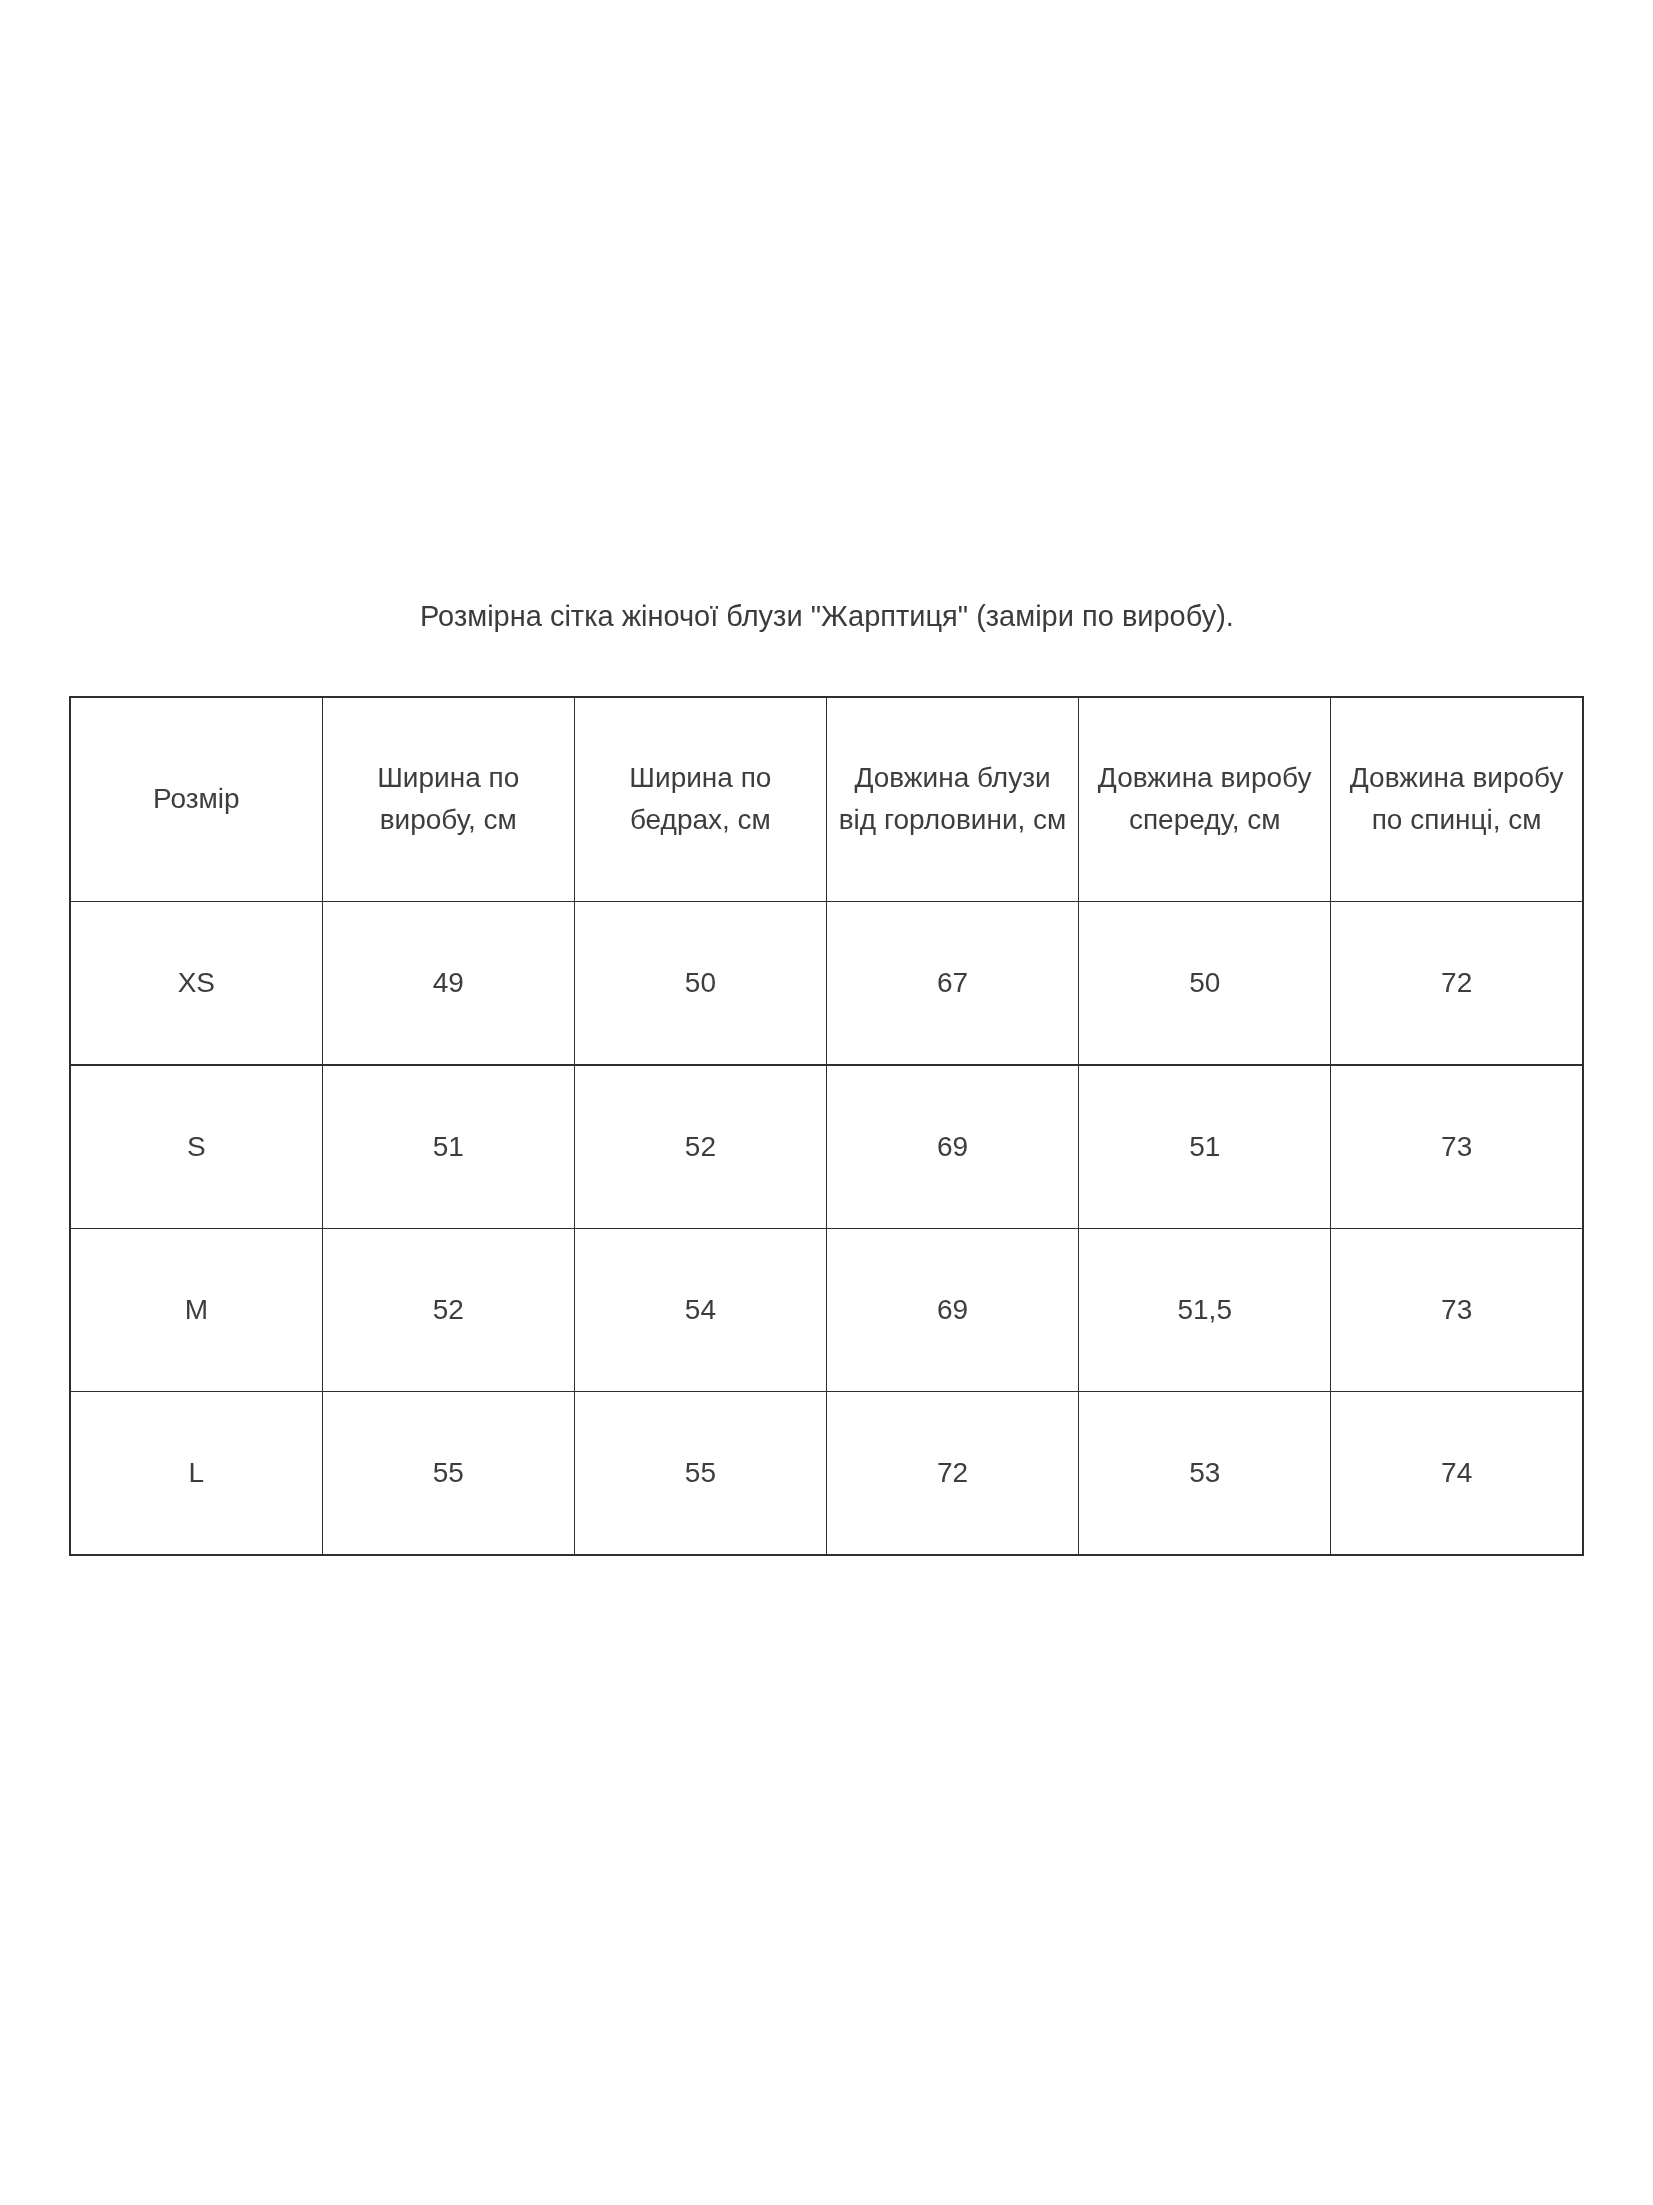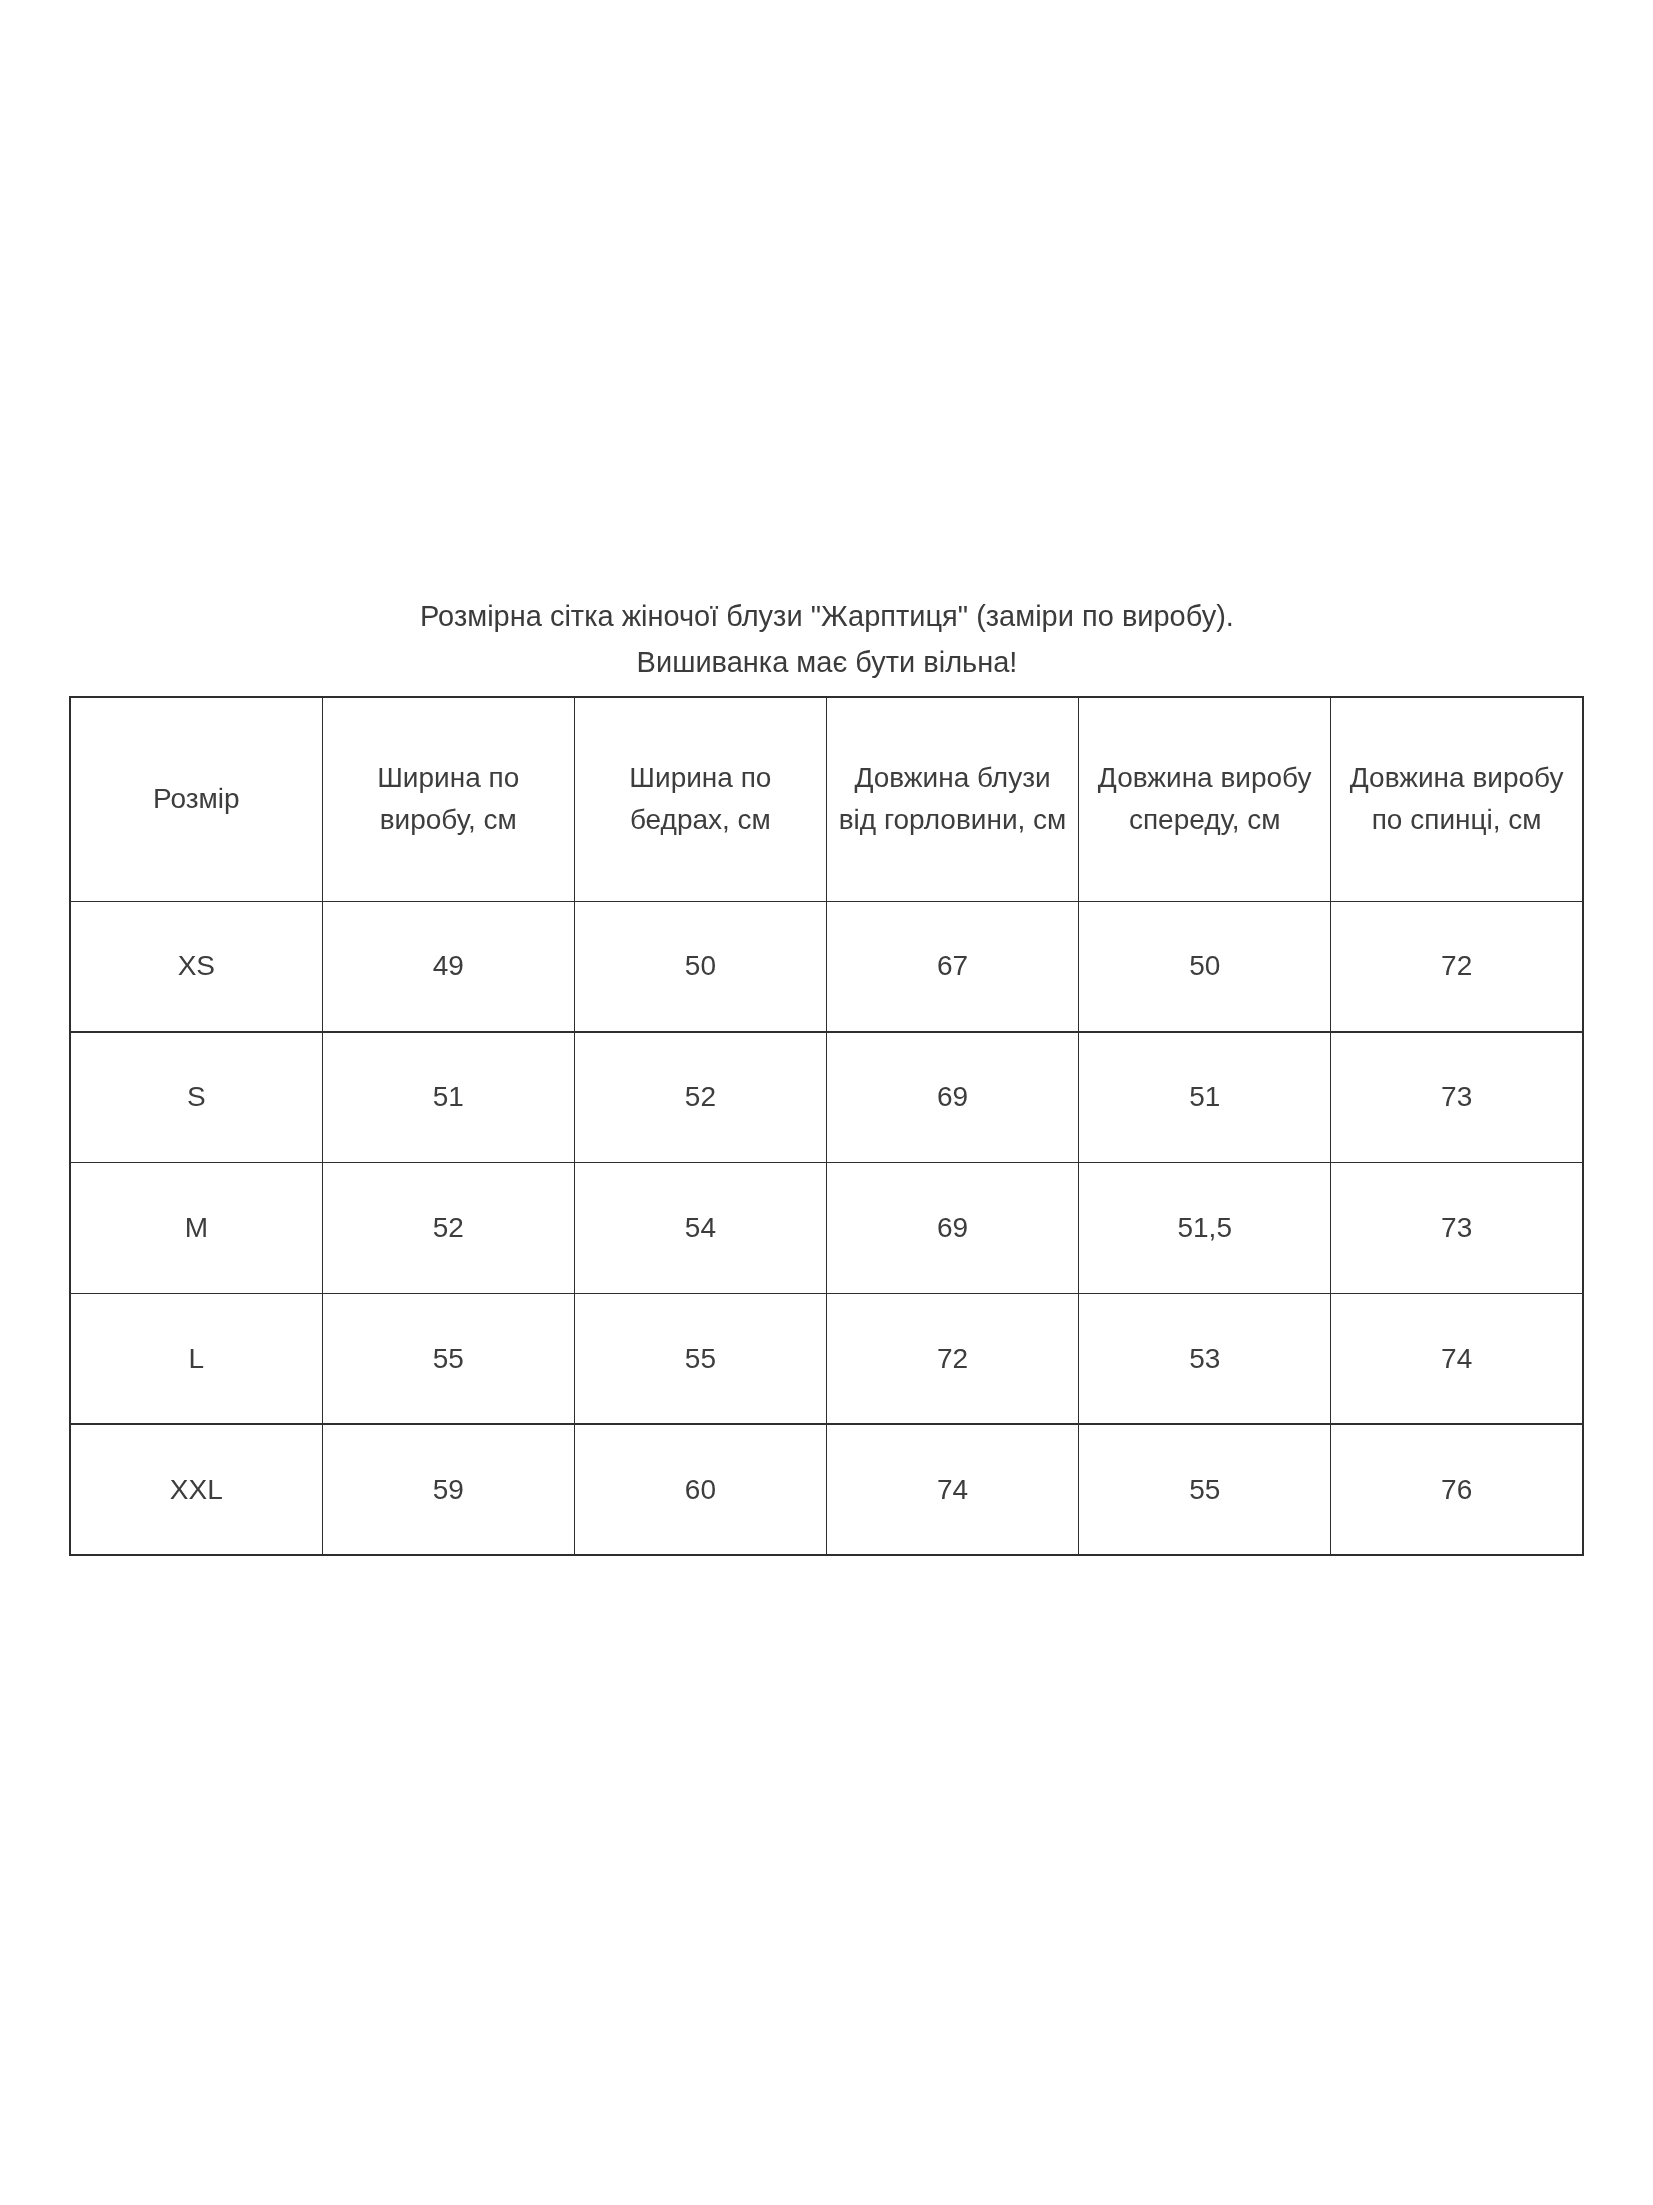--- a/index.html
+++ b/index.html
@@ -61,21 +61,20 @@
   table.size-table tbody tr:nth-child(4) th,
   table.size-table tbody tr:nth-child(4) td {
     border-bottom-width: 2.5px;
   }
 </style>
 </head>
 <body>
 
 <div class="title-block">
   <div>Розмірна сітка жіночої блузи "Жарптиця" (заміри по виробу).</div>
-  <div>Вишиванка має бути вільна!</div>
 </div>
 
 <table class="size-table">
   <thead>
     <tr id="header-row">
         <th>Розмір</th>
         <th>Ширина по виробу, см</th>
         <th>Ширина по бедрах, см</th>
         <th>Довжина блузи від горловини, см</th>
         <th>Довжина виробу спереду, см</th>
@@ -108,23 +107,15 @@
         <td>73</td>
       </tr>
       <tr>
         <td>L</td>
         <td>55</td>
         <td>55</td>
         <td>72</td>
         <td>53</td>
         <td>74</td>
       </tr>
-      <tr>
-        <td>XXL</td>
-        <td>59</td>
-        <td>60</td>
-        <td>74</td>
-        <td>55</td>
-        <td>76</td>
-      </tr>
     </tbody>
 </table>
 
 
 </body></html>

